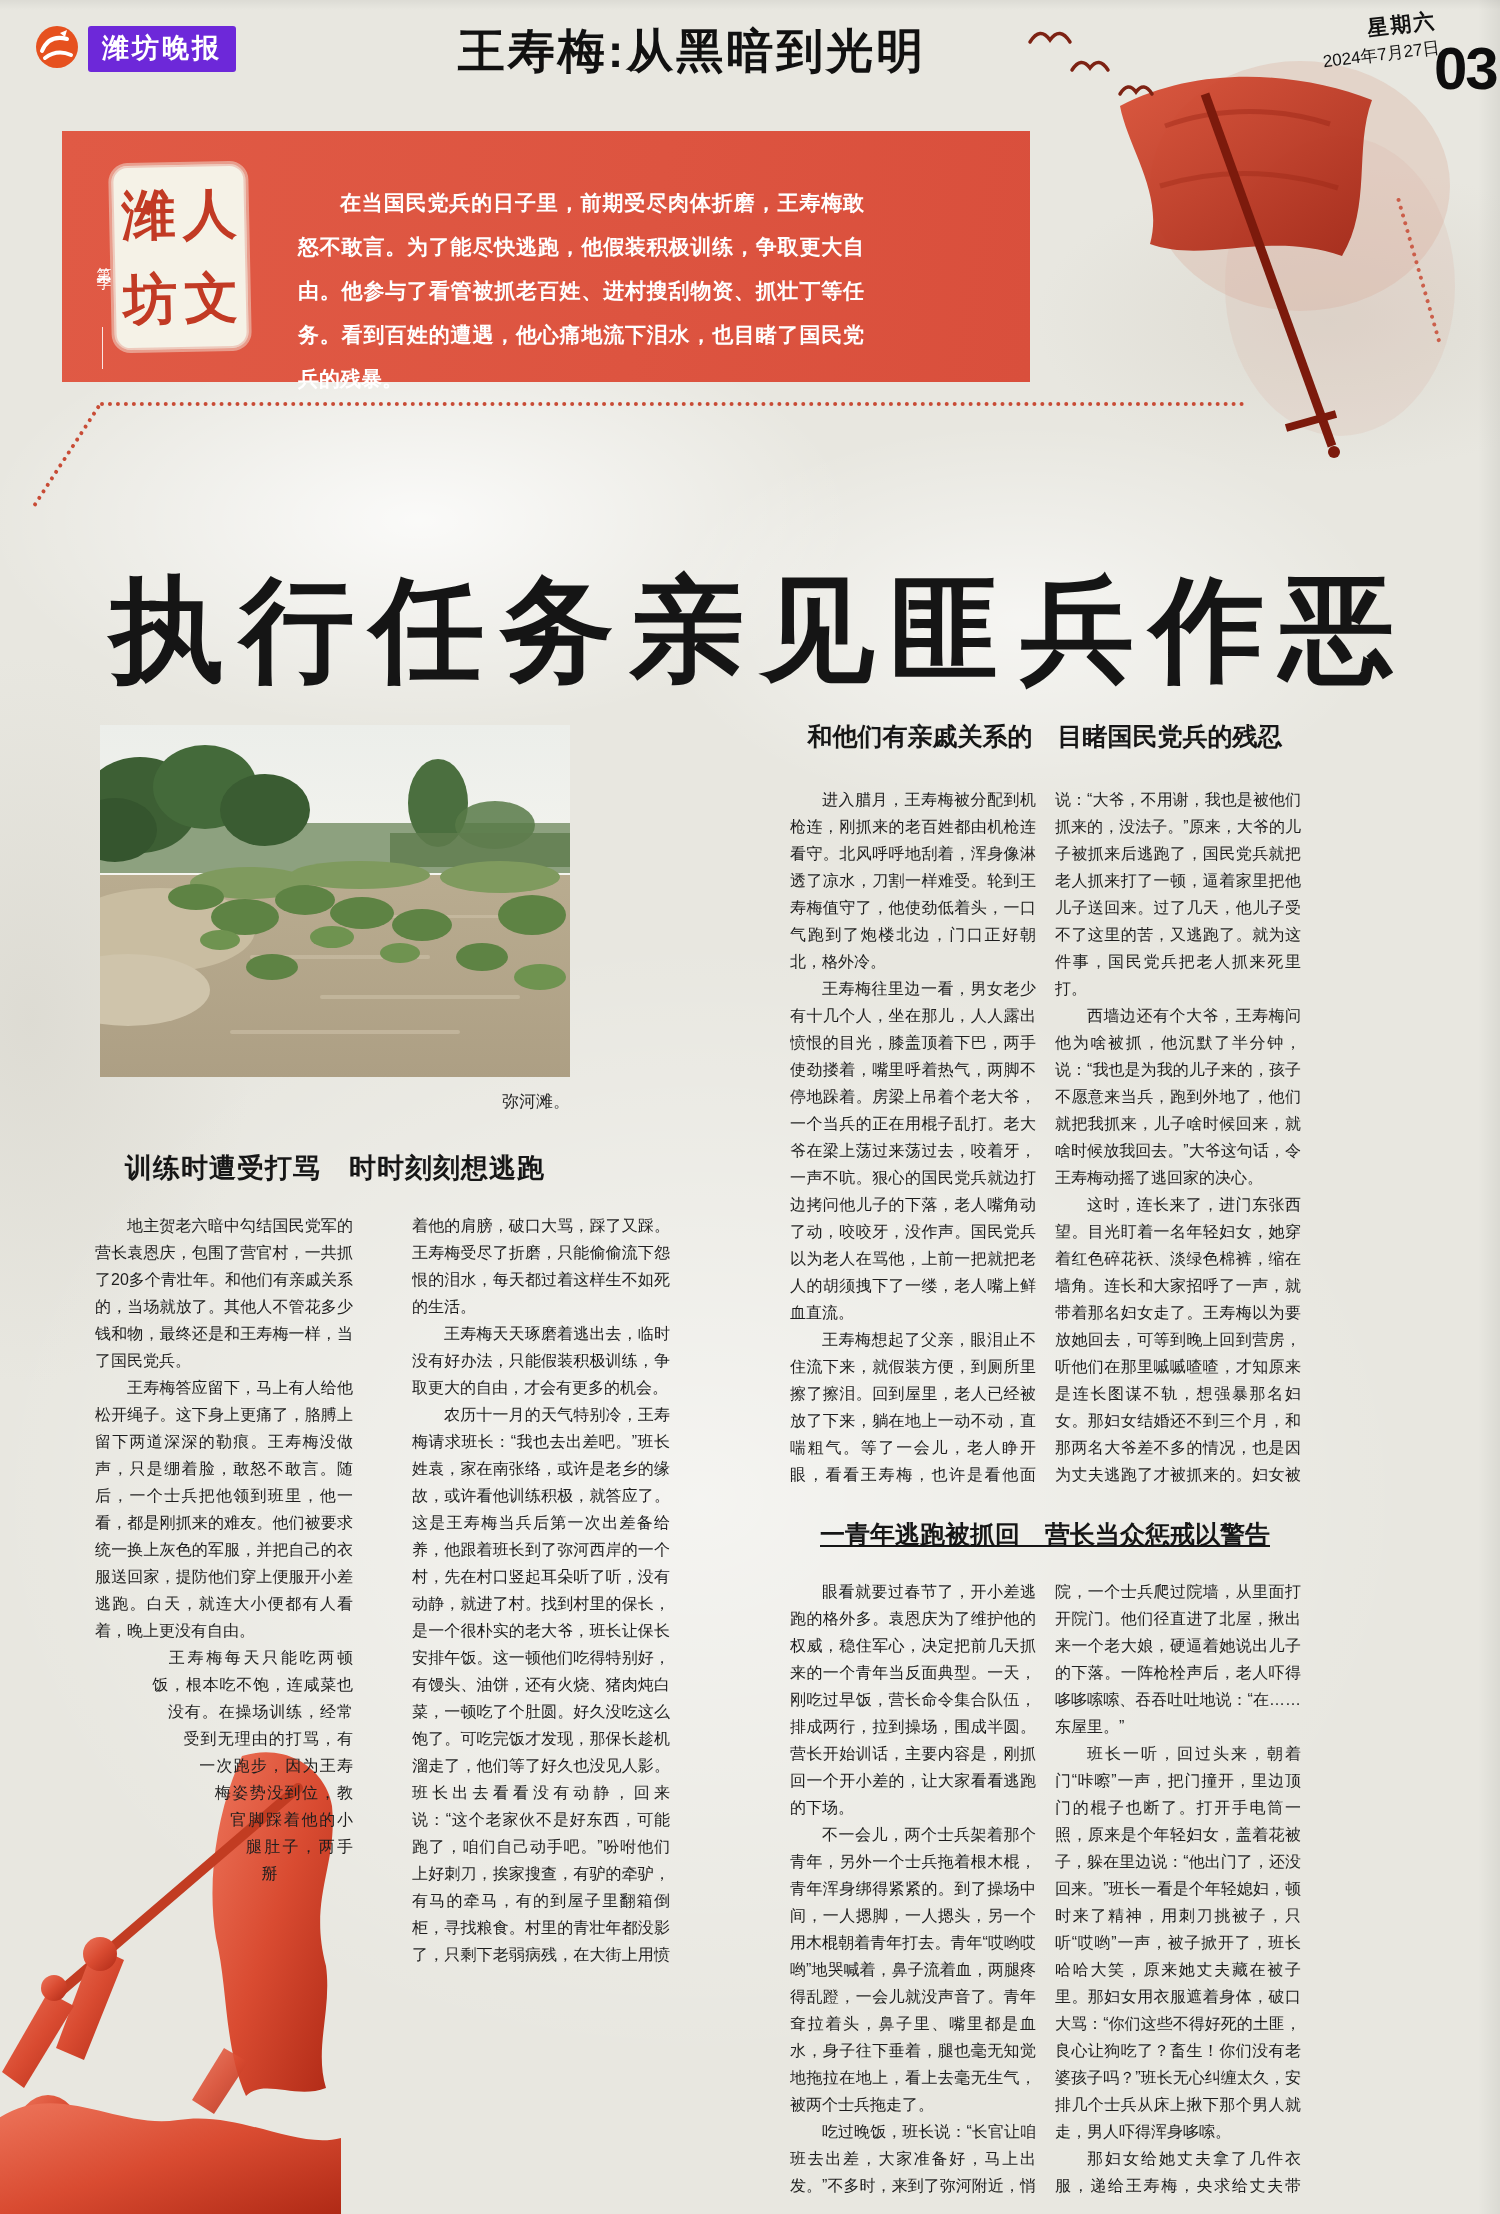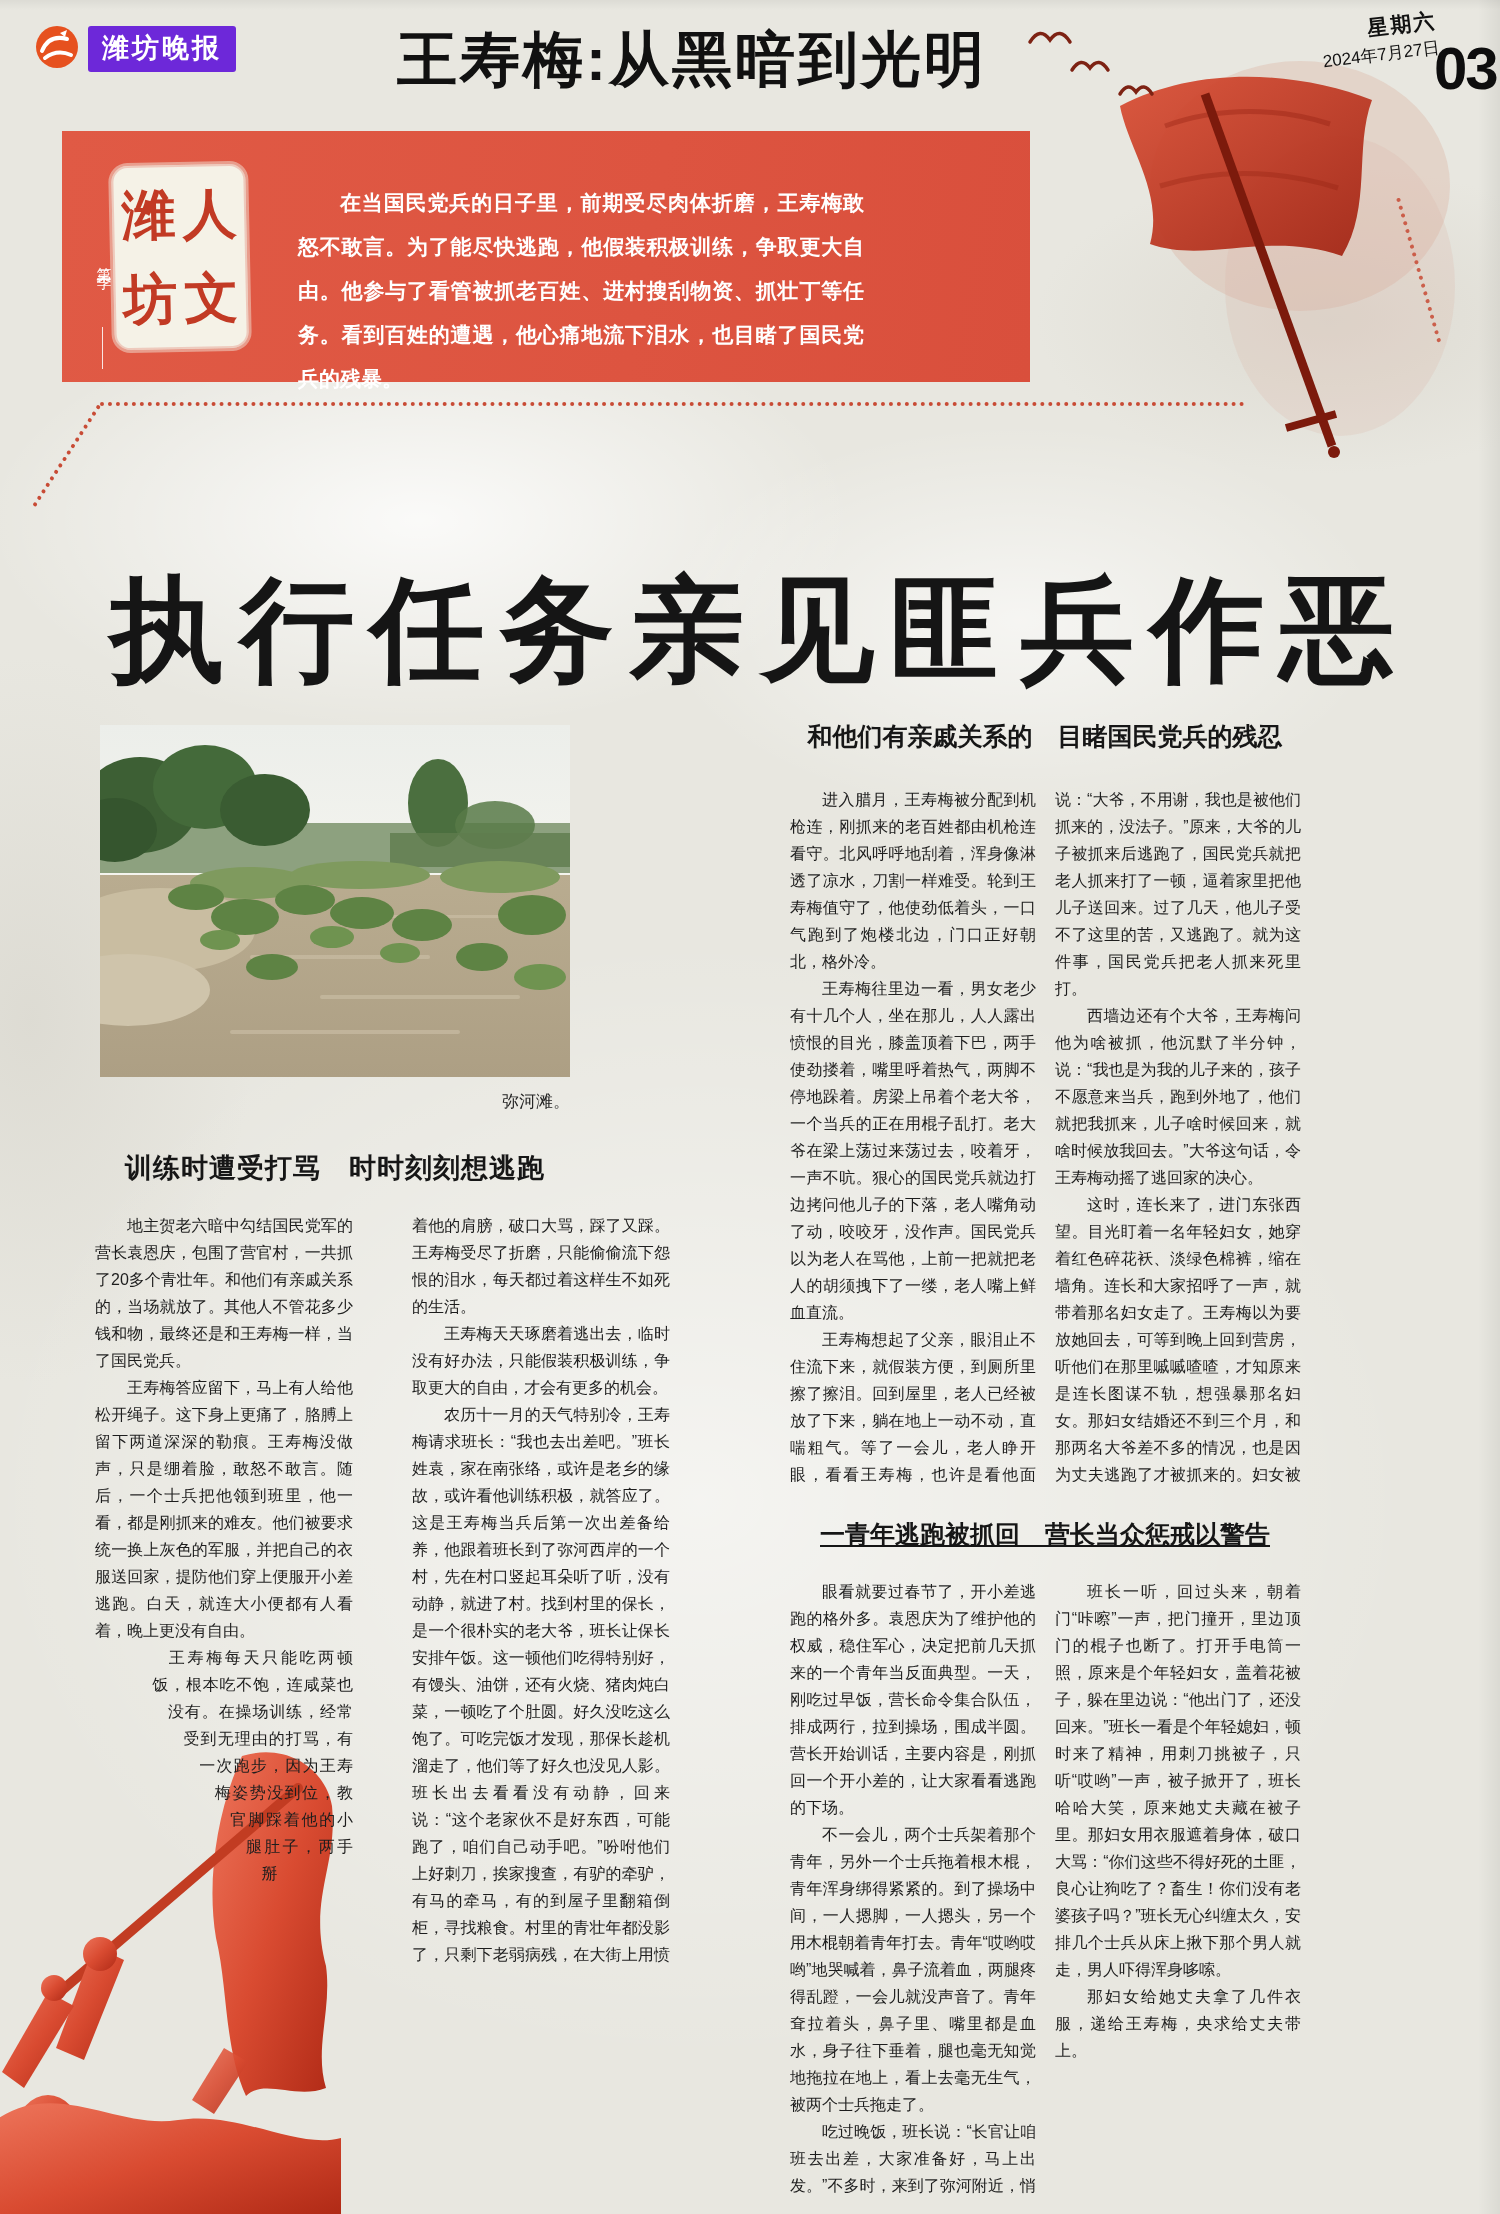--- a/index.html
+++ b/index.html
@@ -24,21 +24,21 @@
   .layer{position:absolute;z-index:2;}
 
   
   .masthead{left:34px;top:24px;display:flex;align-items:center;gap:8px;}
   .masthead-box{
     background:#6d28d9;color:#fff;font-weight:bold;font-size:27px;
     padding:4px 14px 6px;letter-spacing:3px;border-radius:3px;
   }
   .page-title{
     left:0;top:20px;width:1384px;text-align:center;
-    font-size:60px;font-weight:900;letter-spacing:3px;color:#111;
+    font-size:47px;font-weight:900;letter-spacing:3px;color:#111;
   }
   .date-block{left:1308px;top:14px;width:130px;text-align:right;transform:rotate(-7deg);color:#111;}
   .weekday{font-size:21px;font-weight:bold;letter-spacing:2px;}
   .date-line{font-size:17px;margin-top:2px;}
   .page-no{left:1434px;top:2px;font-size:60px;font-weight:900;color:#0e0e0e;letter-spacing:-2px;margin-top:32px;}
 
   
   .banner{
     left:62px;top:131px;width:968px;height:251px;
     background:linear-gradient(100deg,#e05a45,#dd5440 60%,#d94f3c);
@@ -257,20 +257,21 @@
     <p>这时，连长来了，进门东张西望。目光盯着一名年轻妇女，她穿着红色碎花袄、淡绿色棉裤，缩在墙角。连长和大家招呼了一声，就带着那名妇女走了。王寿梅以为要放她回去，可等到晚上回到营房，听他们在那里嘁嘁喳喳，才知原来是连长图谋不轨，想强暴那名妇女。那妇女结婚还不到三个月，和那两名大爷差不多的情况，也是因为丈夫逃跑了才被抓来的。妇女被侮辱时死也不从，又被关起来了。</p>
   </div>
 
 <h2 class="layer sec-heading h-r2" style="margin:0">一青年逃跑被抓回　营长当众惩戒以警告</h2>
 <div class="col c-r2a">
     <p>眼看就要过春节了，开小差逃跑的格外多。袁恩庆为了维护他的权威，稳住军心，决定把前几天抓来的一个青年当反面典型。一天，刚吃过早饭，营长命令集合队伍，排成两行，拉到操场，围成半圆。营长开始训话，主要内容是，刚抓回一个开小差的，让大家看看逃跑的下场。</p>
     <p>不一会儿，两个士兵架着那个青年，另外一个士兵拖着根木棍，青年浑身绑得紧紧的。到了操场中间，一人摁脚，一人摁头，另一个用木棍朝着青年打去。青年“哎哟哎哟”地哭喊着，鼻子流着血，两腿疼得乱蹬，一会儿就没声音了。青年耷拉着头，鼻子里、嘴里都是血水，身子往下垂着，腿也毫无知觉地拖拉在地上，看上去毫无生气，被两个士兵拖走了。</p>
     <p>吃过晚饭，班长说：“长官让咱班去出差，大家准备好，马上出发。”不多时，来到了弥河附近，悄悄进了一个村，包围了一座宅</p>
   </div>
 <div class="col c-r2b">
+    <p class="cont">院，一个士兵爬过院墙，从里面打开院门。他们径直进了北屋，揪出来一个老大娘，硬逼着她说出儿子的下落。一阵枪栓声后，老人吓得哆哆嗦嗦、吞吞吐吐地说：“在……东屋里。”</p>
     <p>班长一听，回过头来，朝着门“咔嚓”一声，把门撞开，里边顶门的棍子也断了。打开手电筒一照，原来是个年轻妇女，盖着花被子，躲在里边说：“他出门了，还没回来。”班长一看是个年轻媳妇，顿时来了精神，用刺刀挑被子，只听“哎哟”一声，被子掀开了，班长哈哈大笑，原来她丈夫藏在被子里。那妇女用衣服遮着身体，破口大骂：“你们这些不得好死的土匪，良心让狗吃了？畜生！你们没有老婆孩子吗？”班长无心纠缠太久，安排几个士兵从床上揪下那个男人就走，男人吓得浑身哆嗦。</p>
     <p>那妇女给她丈夫拿了几件衣服，递给王寿梅，央求给丈夫带上。</p>
   </div>
 
 <svg class="art" style="left:-4px;top:1748px" width="345" height="466" viewBox="0 0 345 466">
   <defs>
     <linearGradient id="cg" x1="0" y1="0" x2="1" y2="1">
       <stop offset="0" stop-color="#ed745a"></stop>
       <stop offset="0.5" stop-color="#d94b31"></stop>
       <stop offset="1" stop-color="#b02a16"></stop>

